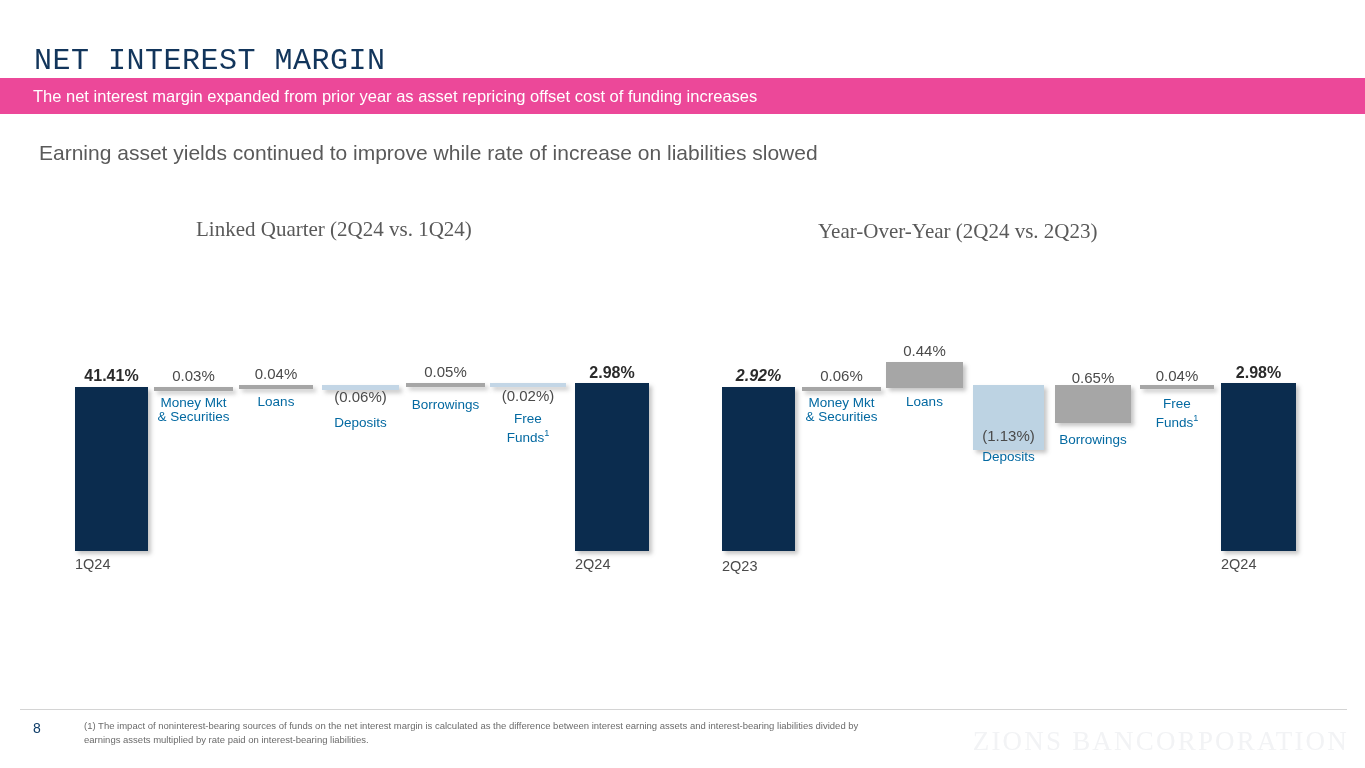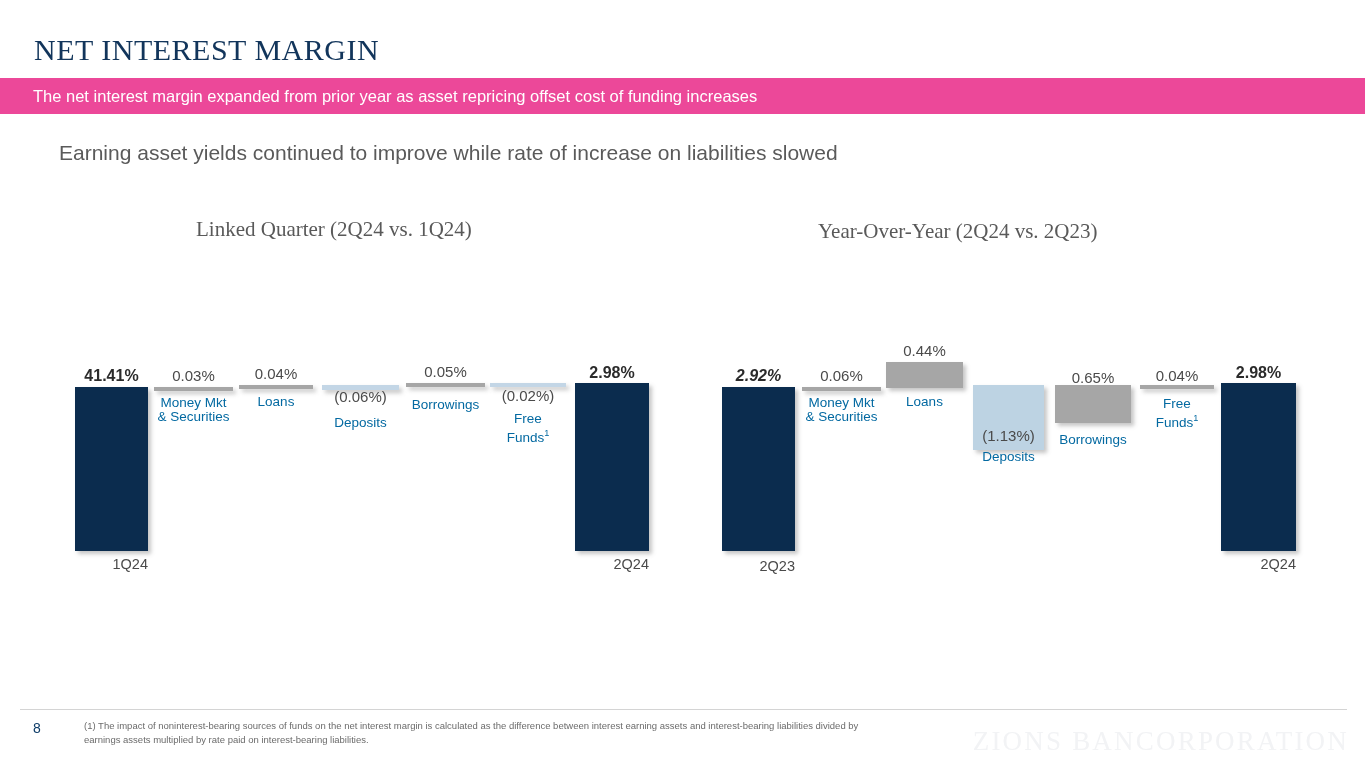--- a/index.html
+++ b/index.html
@@ -13,22 +13,22 @@
     position: relative;
     overflow: hidden;
     font-family: "Liberation Sans", sans-serif;
     color: #404040;
   }
 
   
   .slide-title {
     position: absolute;
     left: 34px;
-    top: 33px;
-    font-family: Liberation Serif, serif;
+    top: 44px;
+    font-family: Liberation Mono, monospace;
     font-size: 30px;
     letter-spacing: 0.5px;
     color: #12355b;
     white-space: nowrap;
   }
 
   
   .banner {
     position: absolute;
     left: 0;
@@ -48,21 +48,20 @@
   }
 
   
   .subhead {
     position: absolute;
     left: 39px;
     top: 141px;
     font-size: 21px;
     color: #5a5a5a;
     white-space: nowrap;
-    margin-left: 20px;
   }
 
   
   .chart-title {
     position: absolute;
     font-family: "Liberation Serif", serif;
     font-size: 21px;
     color: #595959;
     white-space: nowrap;
   }
@@ -106,21 +105,21 @@
     font-size: 13.5px;
     color: #0369a1;
     text-align: center;
     white-space: pre-line;
     line-height: 1.05em;
   }
   .axis-label {
     position: absolute;
     font-size: 14.5px;
     color: #4a4a4a;
-    text-align: right;
+    text-align: left;
     white-space: nowrap;
   }
   .sup { font-size: 0.68em; vertical-align: super; }
 
   
   .footer-rule {
     position: absolute;
     left: 20px;
     top: 709px;
     width: 1327px;

